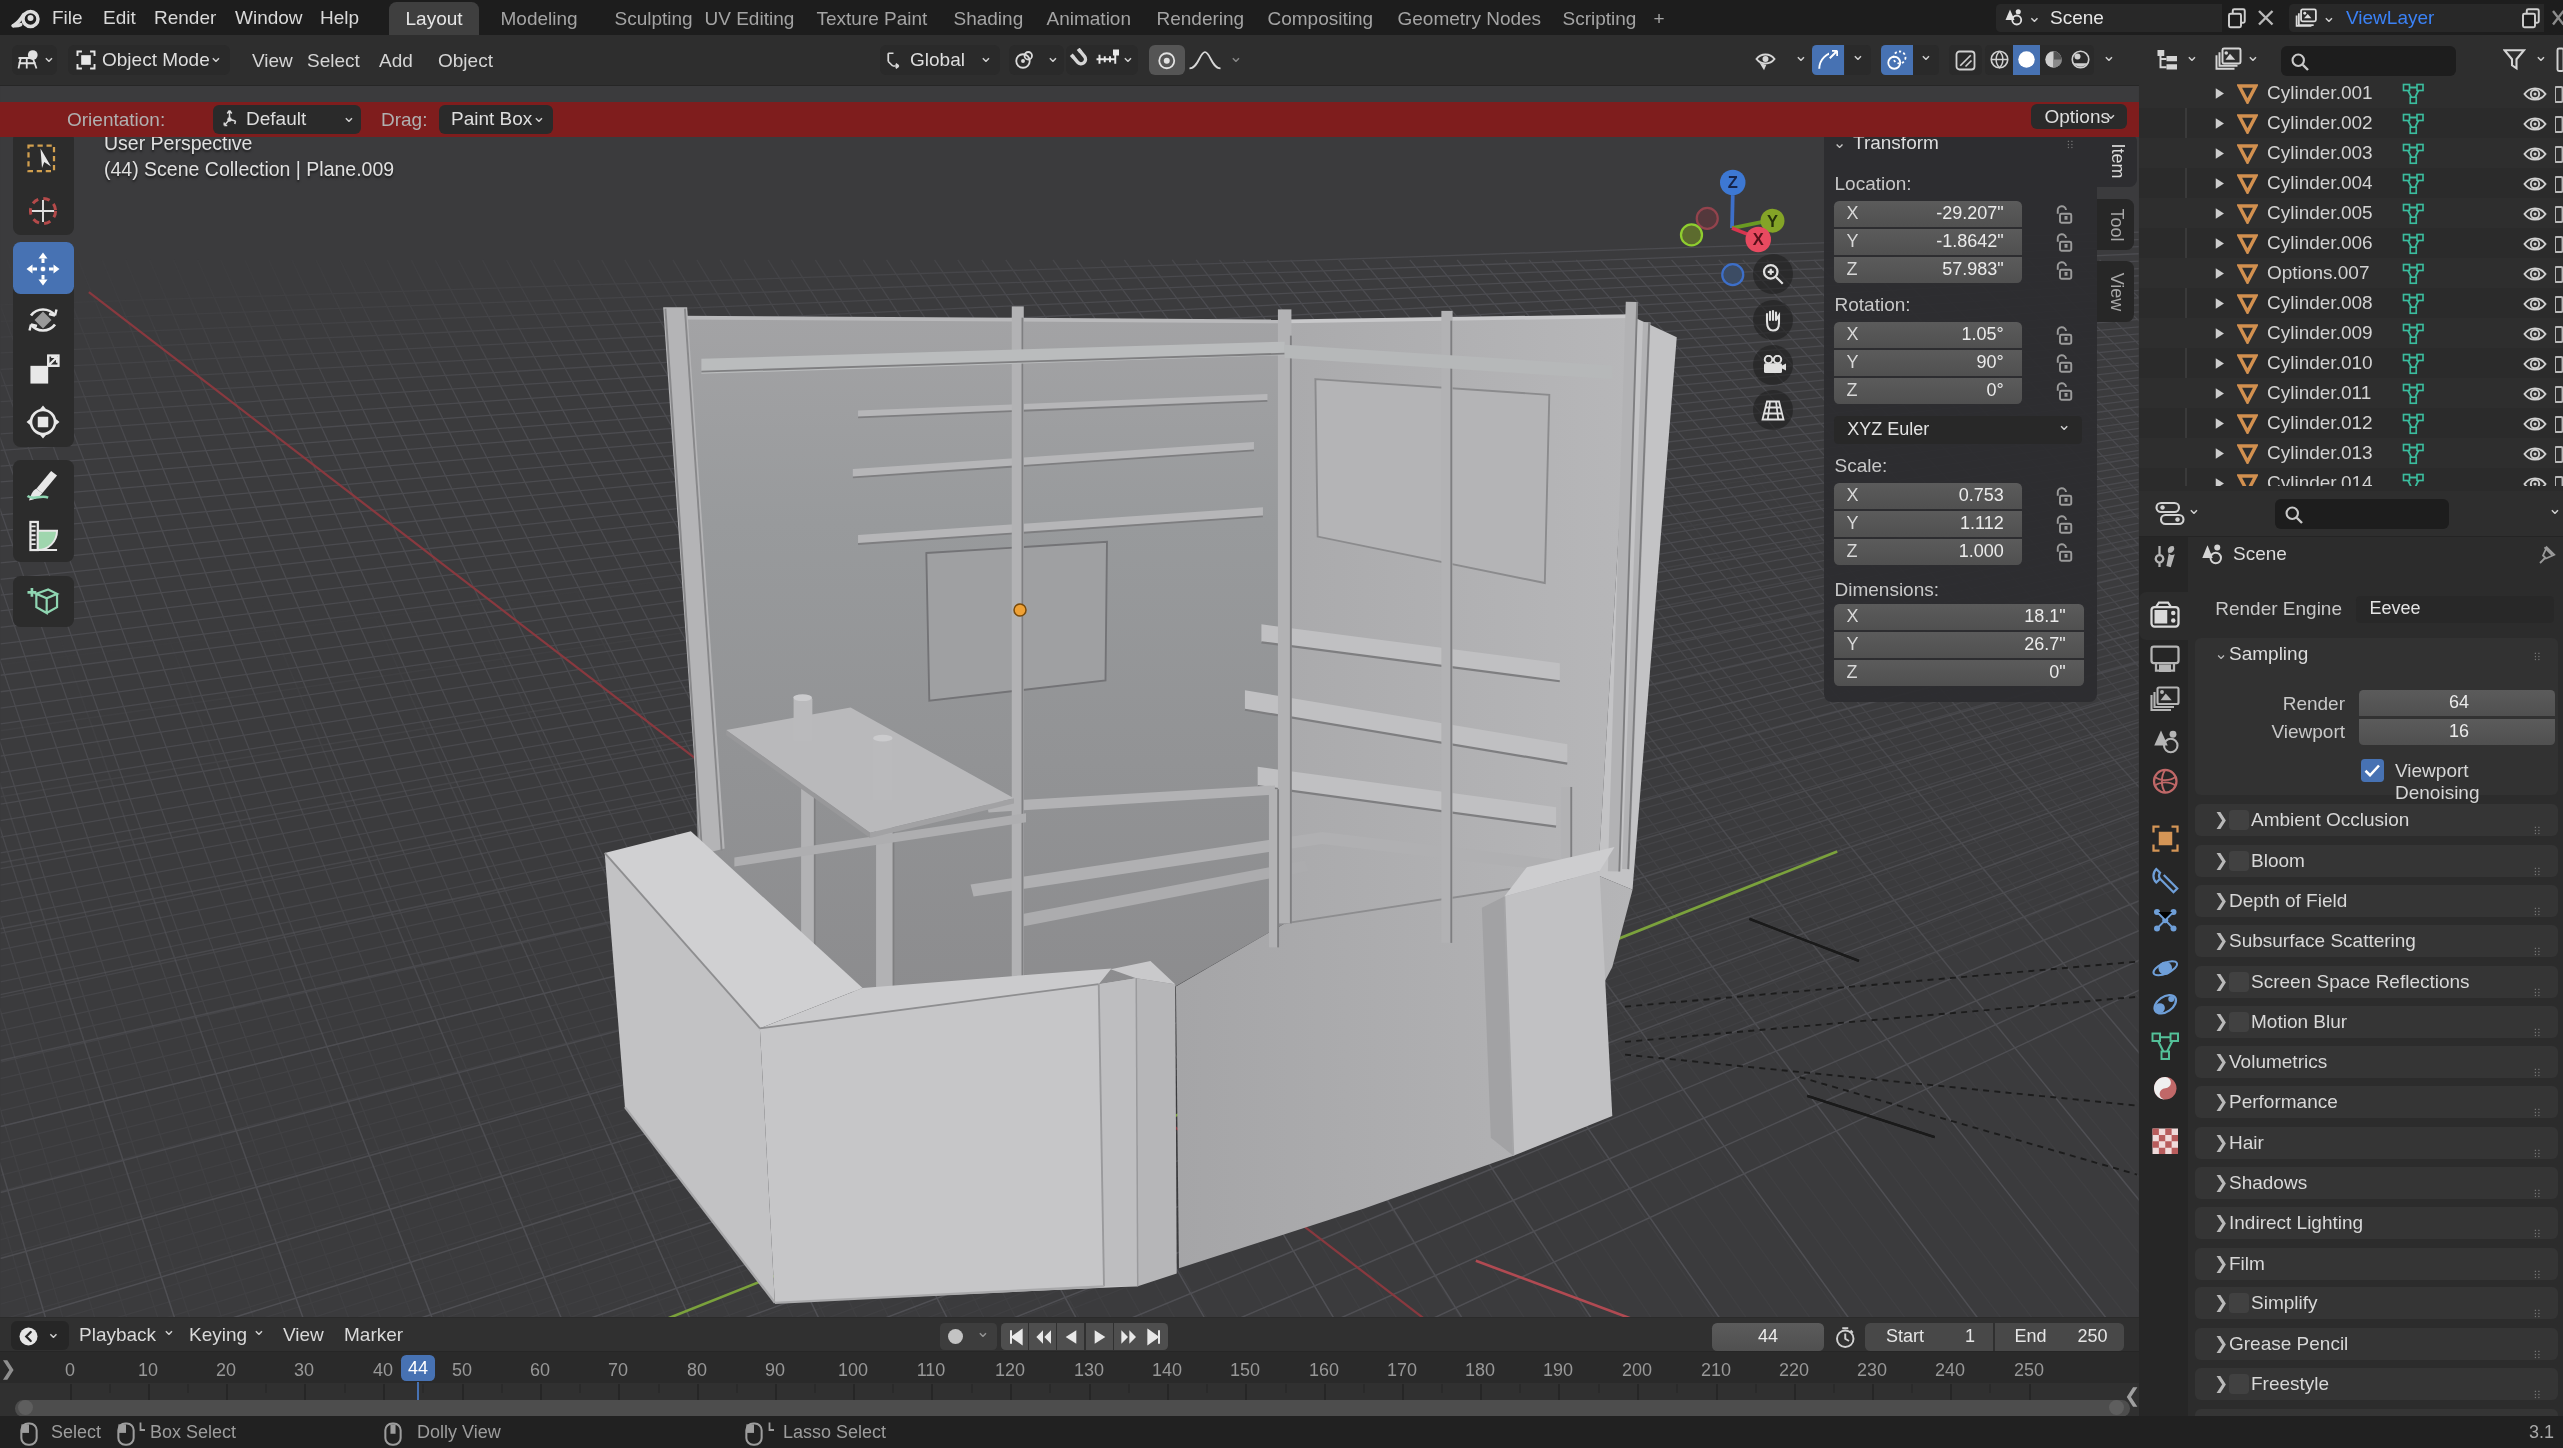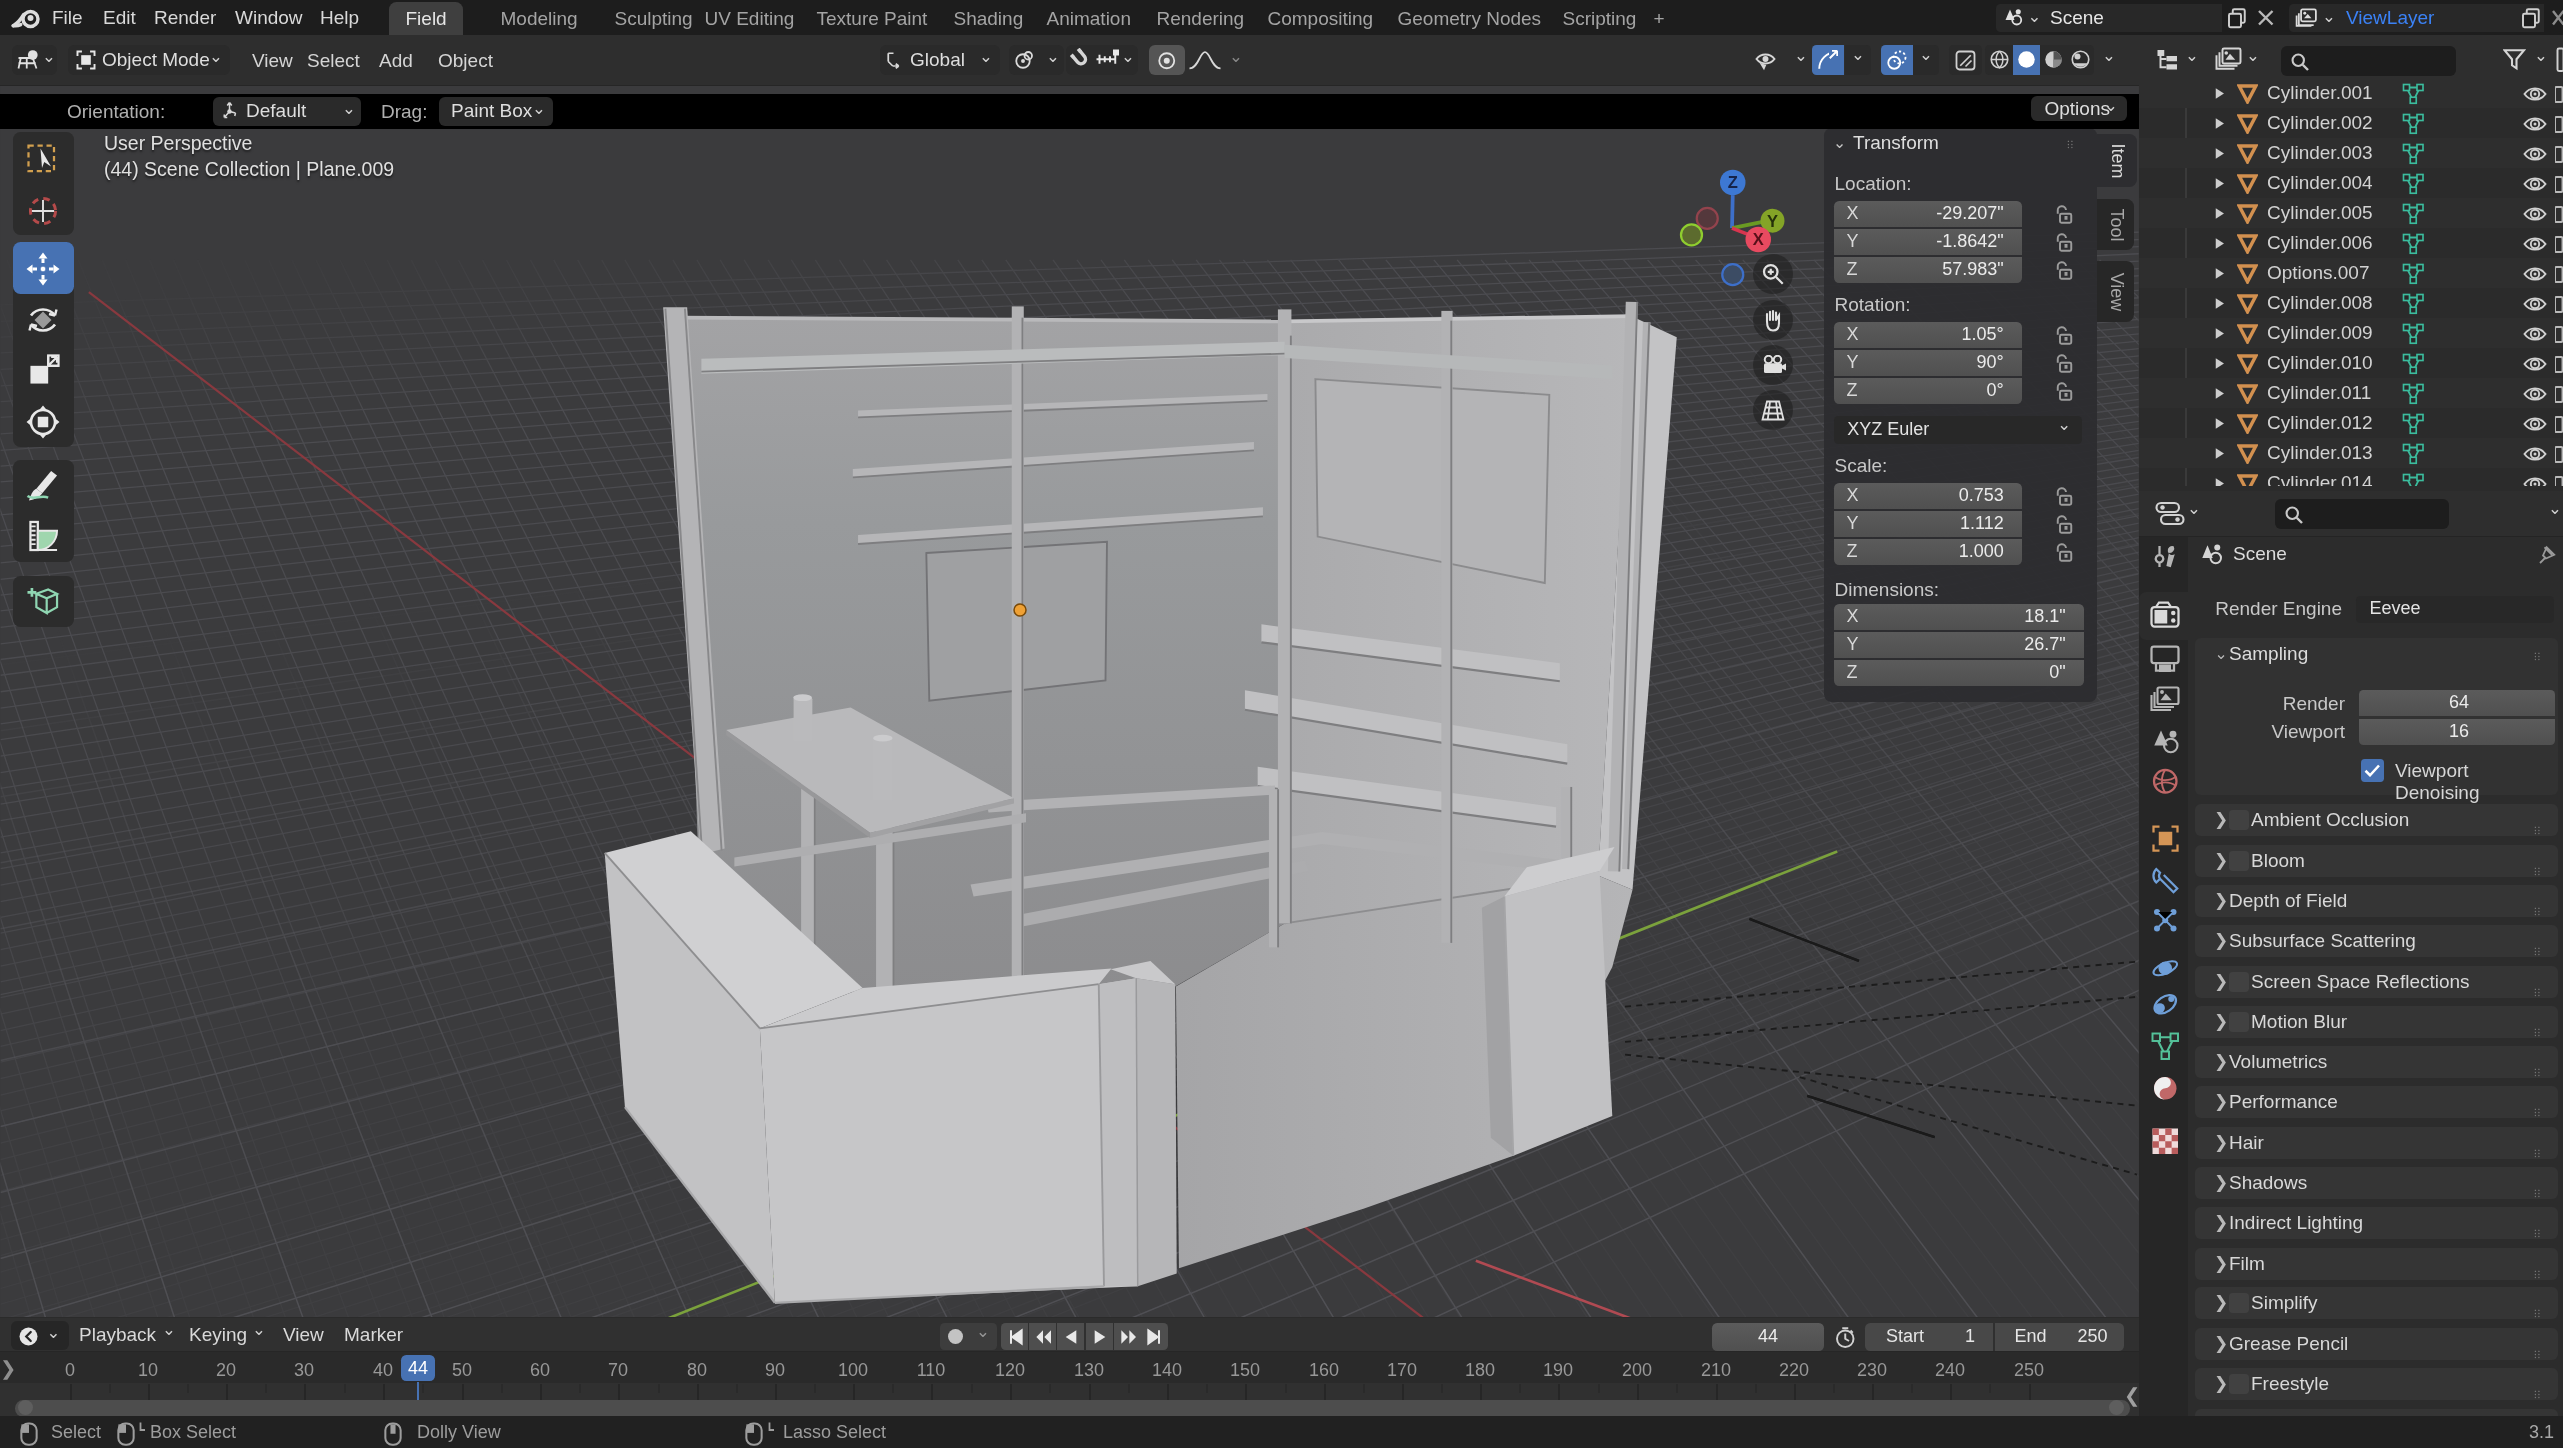--- a/index.html
+++ b/index.html
@@ -7,21 +7,21 @@
     font-family:"Liberation Sans", sans-serif; }
   .abs { position:absolute; }
   body { position:relative; }
   
   #topbar { left:0; top:0; width:2563px; height:35px; background:#1d1d1d; }
   .menu { color:#d9d9d9; font-size:19px; line-height:35px; }
   .tab { color:#a4a4a4; font-size:19px; line-height:33px; padding:0 16.5px; top:2.2px; border-radius:7.5px 7.5px 0 0; }
   .tab.active { background:#3f3f3f; color:#e6e6e6; }
   
   #vhead { left:0; top:35px; width:2139px; height:51px; background:#2e2e2e; border-bottom:0.7px solid #262626;}
-  #toolrow { left:0; top:94px; width:2139px; height:35px; background:#000000; }
+  #toolrow { left:0; top:102px; width:2139px; height:35px; background:#7f1d1d; }
   .hbtn { background:#2a2a2a; border-radius:6px; color:#dedede; font-size:19px; }
   .hmenu { color:#d5d5d5; font-size:19px; line-height:51px; }
   .dim { color:#b0b0b0; }
   
   .field { background:linear-gradient(#5b5b5b,#505050); color:#ebebeb; font-size:18px; position:absolute; }
   .drop  { background:#282828; color:#e3e3e3; font-size:18px; position:absolute; border-radius:4.5px; }
   .chev:after { content:"⌄"; font-size:16.5px; color:#cfcfcf; position:relative; top:-3px; }
   
   #outliner { left:2139px; top:35px; width:424px; height:451px; background:#2b2b2b; overflow:hidden; }
   #outlhead { left:0; top:0; width:424px; height:51px; background:#2e2e2e; border-bottom:0.7px solid #242424; }
@@ -641,21 +641,21 @@
       <circle cx="26" cy="16" r="10" fill="none" stroke="#dcdcdc" stroke-width="4.6"></circle>
       <circle cx="26" cy="14.5" r="4" fill="#dcdcdc"></circle>
       <path d="M3 25 C10 21 14 15 17 10" stroke="#dcdcdc" stroke-width="4.6" fill="none" stroke-linecap="round"></path>
       <path d="M3 25 C7 25.5 10 25 13 23.5" stroke="#dcdcdc" stroke-width="4.6" fill="none" stroke-linecap="round"></path>
     </svg>
     <div class="abs menu" style="left:52px">File</div>
     <div class="abs menu" style="left:103px">Edit</div>
     <div class="abs menu" style="left:154px">Render</div>
     <div class="abs menu" style="left:235px">Window</div>
     <div class="abs menu" style="left:320px">Help</div>
-    <div class="abs tab active" style="left:389px">Field</div>
+    <div class="abs tab active" style="left:389px">Layout</div>
     <div class="abs tab" style="left:484px">Modeling</div>
     <div class="abs tab" style="left:598px">Sculpting</div>
     <div class="abs tab" style="left:688px">UV Editing</div>
     <div class="abs tab" style="left:800px">Texture Paint</div>
     <div class="abs tab" style="left:937px">Shading</div>
     <div class="abs tab" style="left:1030px">Animation</div>
     <div class="abs tab" style="left:1140px">Rendering</div>
     <div class="abs tab" style="left:1251px">Compositing</div>
     <div class="abs tab" style="left:1381px">Geometry Nodes</div>
     <div class="abs tab" style="left:1546px">Scripting</div>

